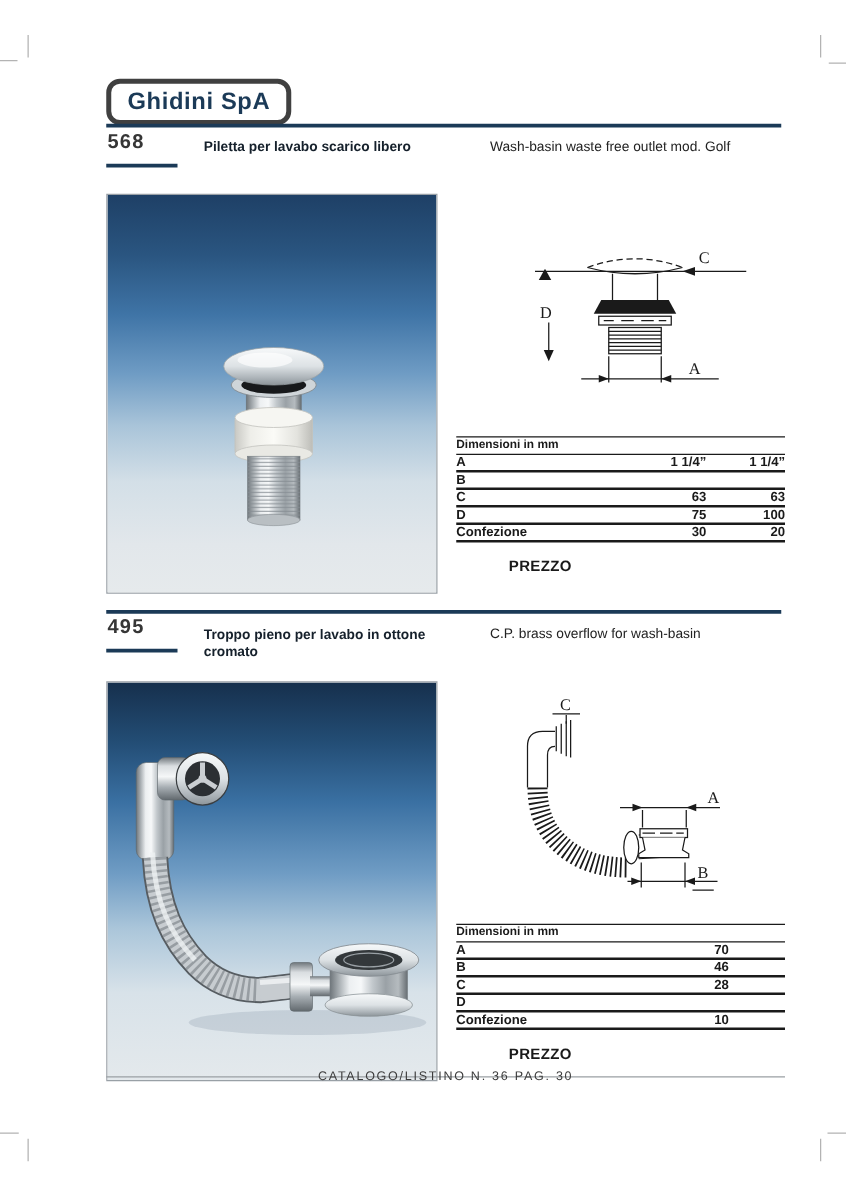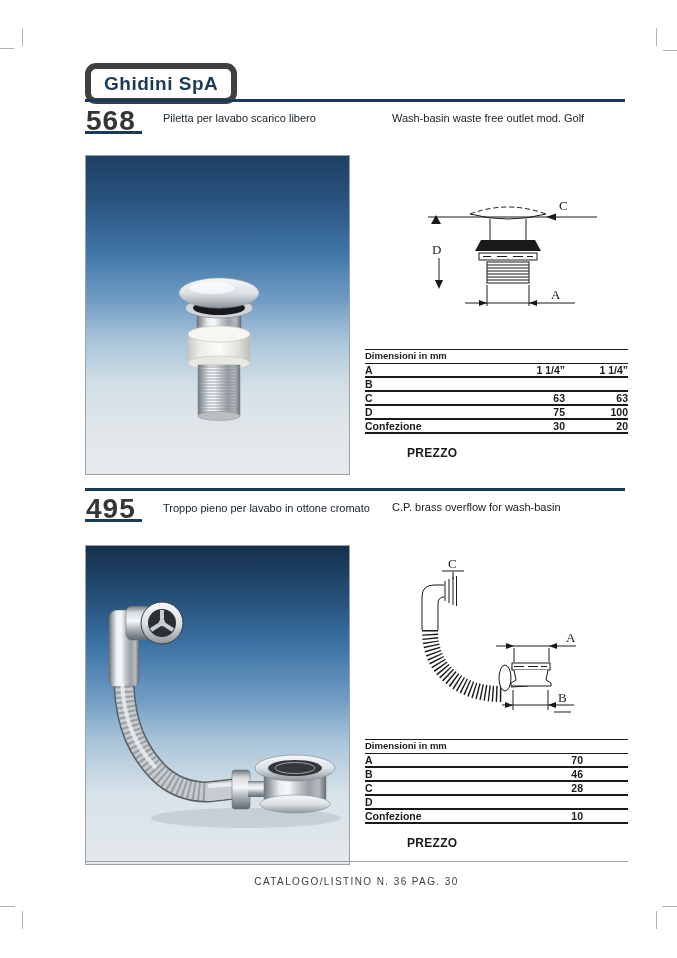--- a/index.html
+++ b/index.html
@@ -5,47 +5,47 @@
   html,body{margin:0;padding:0;}
   body{
     width:677px;height:958px;background:#ffffff;position:relative;
     font-family:"Liberation Sans",sans-serif;color:#1a1a1a;overflow:hidden;
   }
   
   .crop{position:absolute;background:#b3b3b3;}
   
   .logo-box{
     position:absolute;left:85px;top:63px;height:29px;padding:0 13px;
-    border:6px solid #404040;border-radius:11px;display:flex;align-items:center;
+    border:4px solid #404040;border-radius:11px;display:flex;align-items:center;
     color:#1b3a57;font-size:19px;font-weight:bold;letter-spacing:.5px;
   }
   .rule-navy{position:absolute;left:85px;width:540px;height:3px;background:#1b3a57;}
-  .code{position:absolute;left:86px;font-size:28px;font-weight:bold;color:#363636;letter-spacing:1px;}
+  .code{position:absolute;left:86px;font-size:16px;font-weight:bold;color:#363636;letter-spacing:1px;}
   .code-rule{position:absolute;left:85px;width:57px;height:3px;background:#1b3a57;}
-  .title-it{position:absolute;left:163px;width:215px;font-size:11px;font-weight:normal;line-height:14px;color:#15202b;}
+  .title-it{position:absolute;left:163px;width:215px;font-size:11px;font-weight:bold;line-height:14px;color:#15202b;}
   .title-en{position:absolute;left:392px;width:230px;font-size:11px;line-height:13px;color:#222;}
   .photo{position:absolute;left:85px;width:263px;height:318px;border:1px solid #99a0a6;}
   .drawing{position:absolute;}
   
   .spec-table{position:absolute;left:365px;width:263px;}
   .spec-title{
     box-sizing:border-box;height:14.5px;border-top:1.5px solid #1a1a1a;border-bottom:1px solid #1a1a1a;
     font-size:9.5px;font-weight:bold;padding-top:0;
   }
   .spec-row{
     box-sizing:border-box;display:grid;align-items:center;height:14px;
     border-bottom:2px solid #1a1a1a;font-size:10.5px;font-weight:bold;
   }
   .cols-a{grid-template-columns:1fr 80px 63px;}
   .cols-b{grid-template-columns:1fr 90px 45px;}
   .spec-row .v{text-align:right;}
   .prezzo{margin-top:12px;font-size:12px;font-weight:bold;letter-spacing:.3px;padding-left:42px;}
   .bottom-rule{position:absolute;left:85px;top:861px;width:543px;height:1px;background:#9aa0a4;}
   .footer{
-    position:absolute;left:85px;top:876px;width:543px;text-align:center;
+    position:absolute;left:85px;top:856px;width:543px;text-align:center;
     font-size:10px;letter-spacing:1.4px;color:#3c3c3c;
   }
   svg text{font-family:"Liberation Serif",serif;font-size:13px;fill:#1a1a1a;}
 </style>
 </head>
 <body>
 
 <div class="crop" style="left:22px;top:28px;width:1px;height:18px;"></div>
 <div class="crop" style="left:0;top:48px;width:14px;height:1px;"></div>
 <div class="crop" style="left:656px;top:28px;width:1px;height:18px;"></div>

